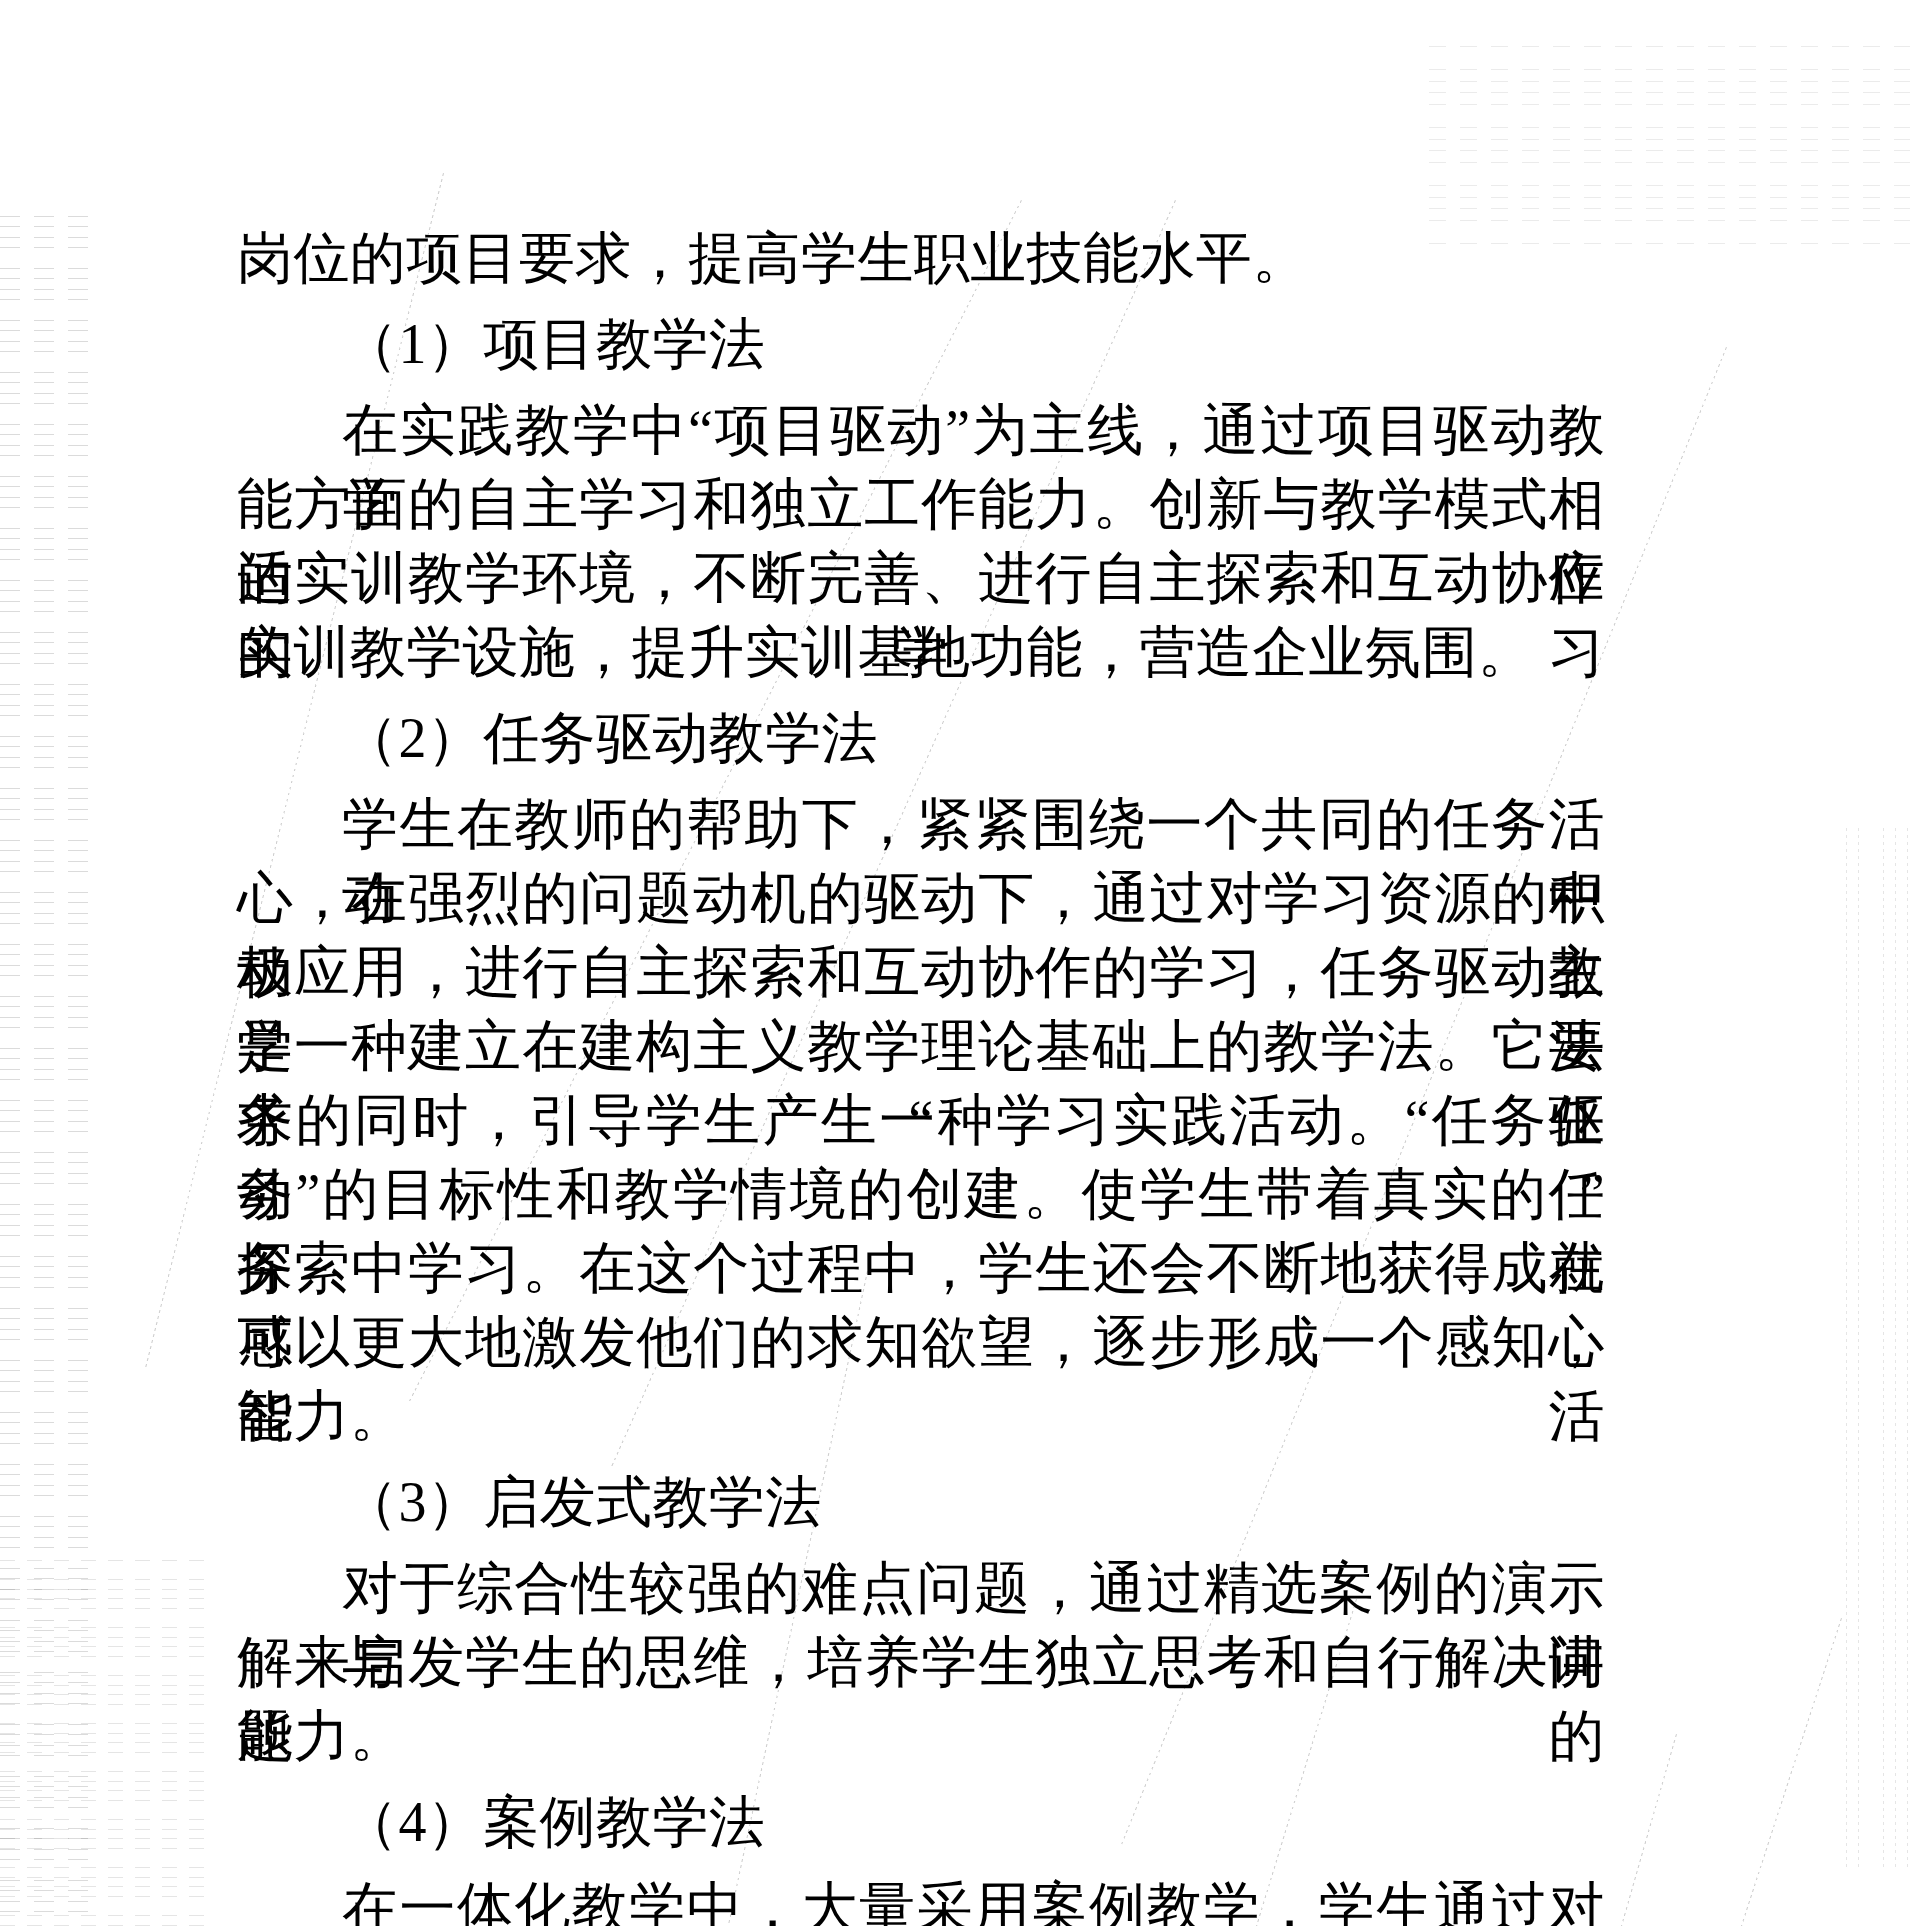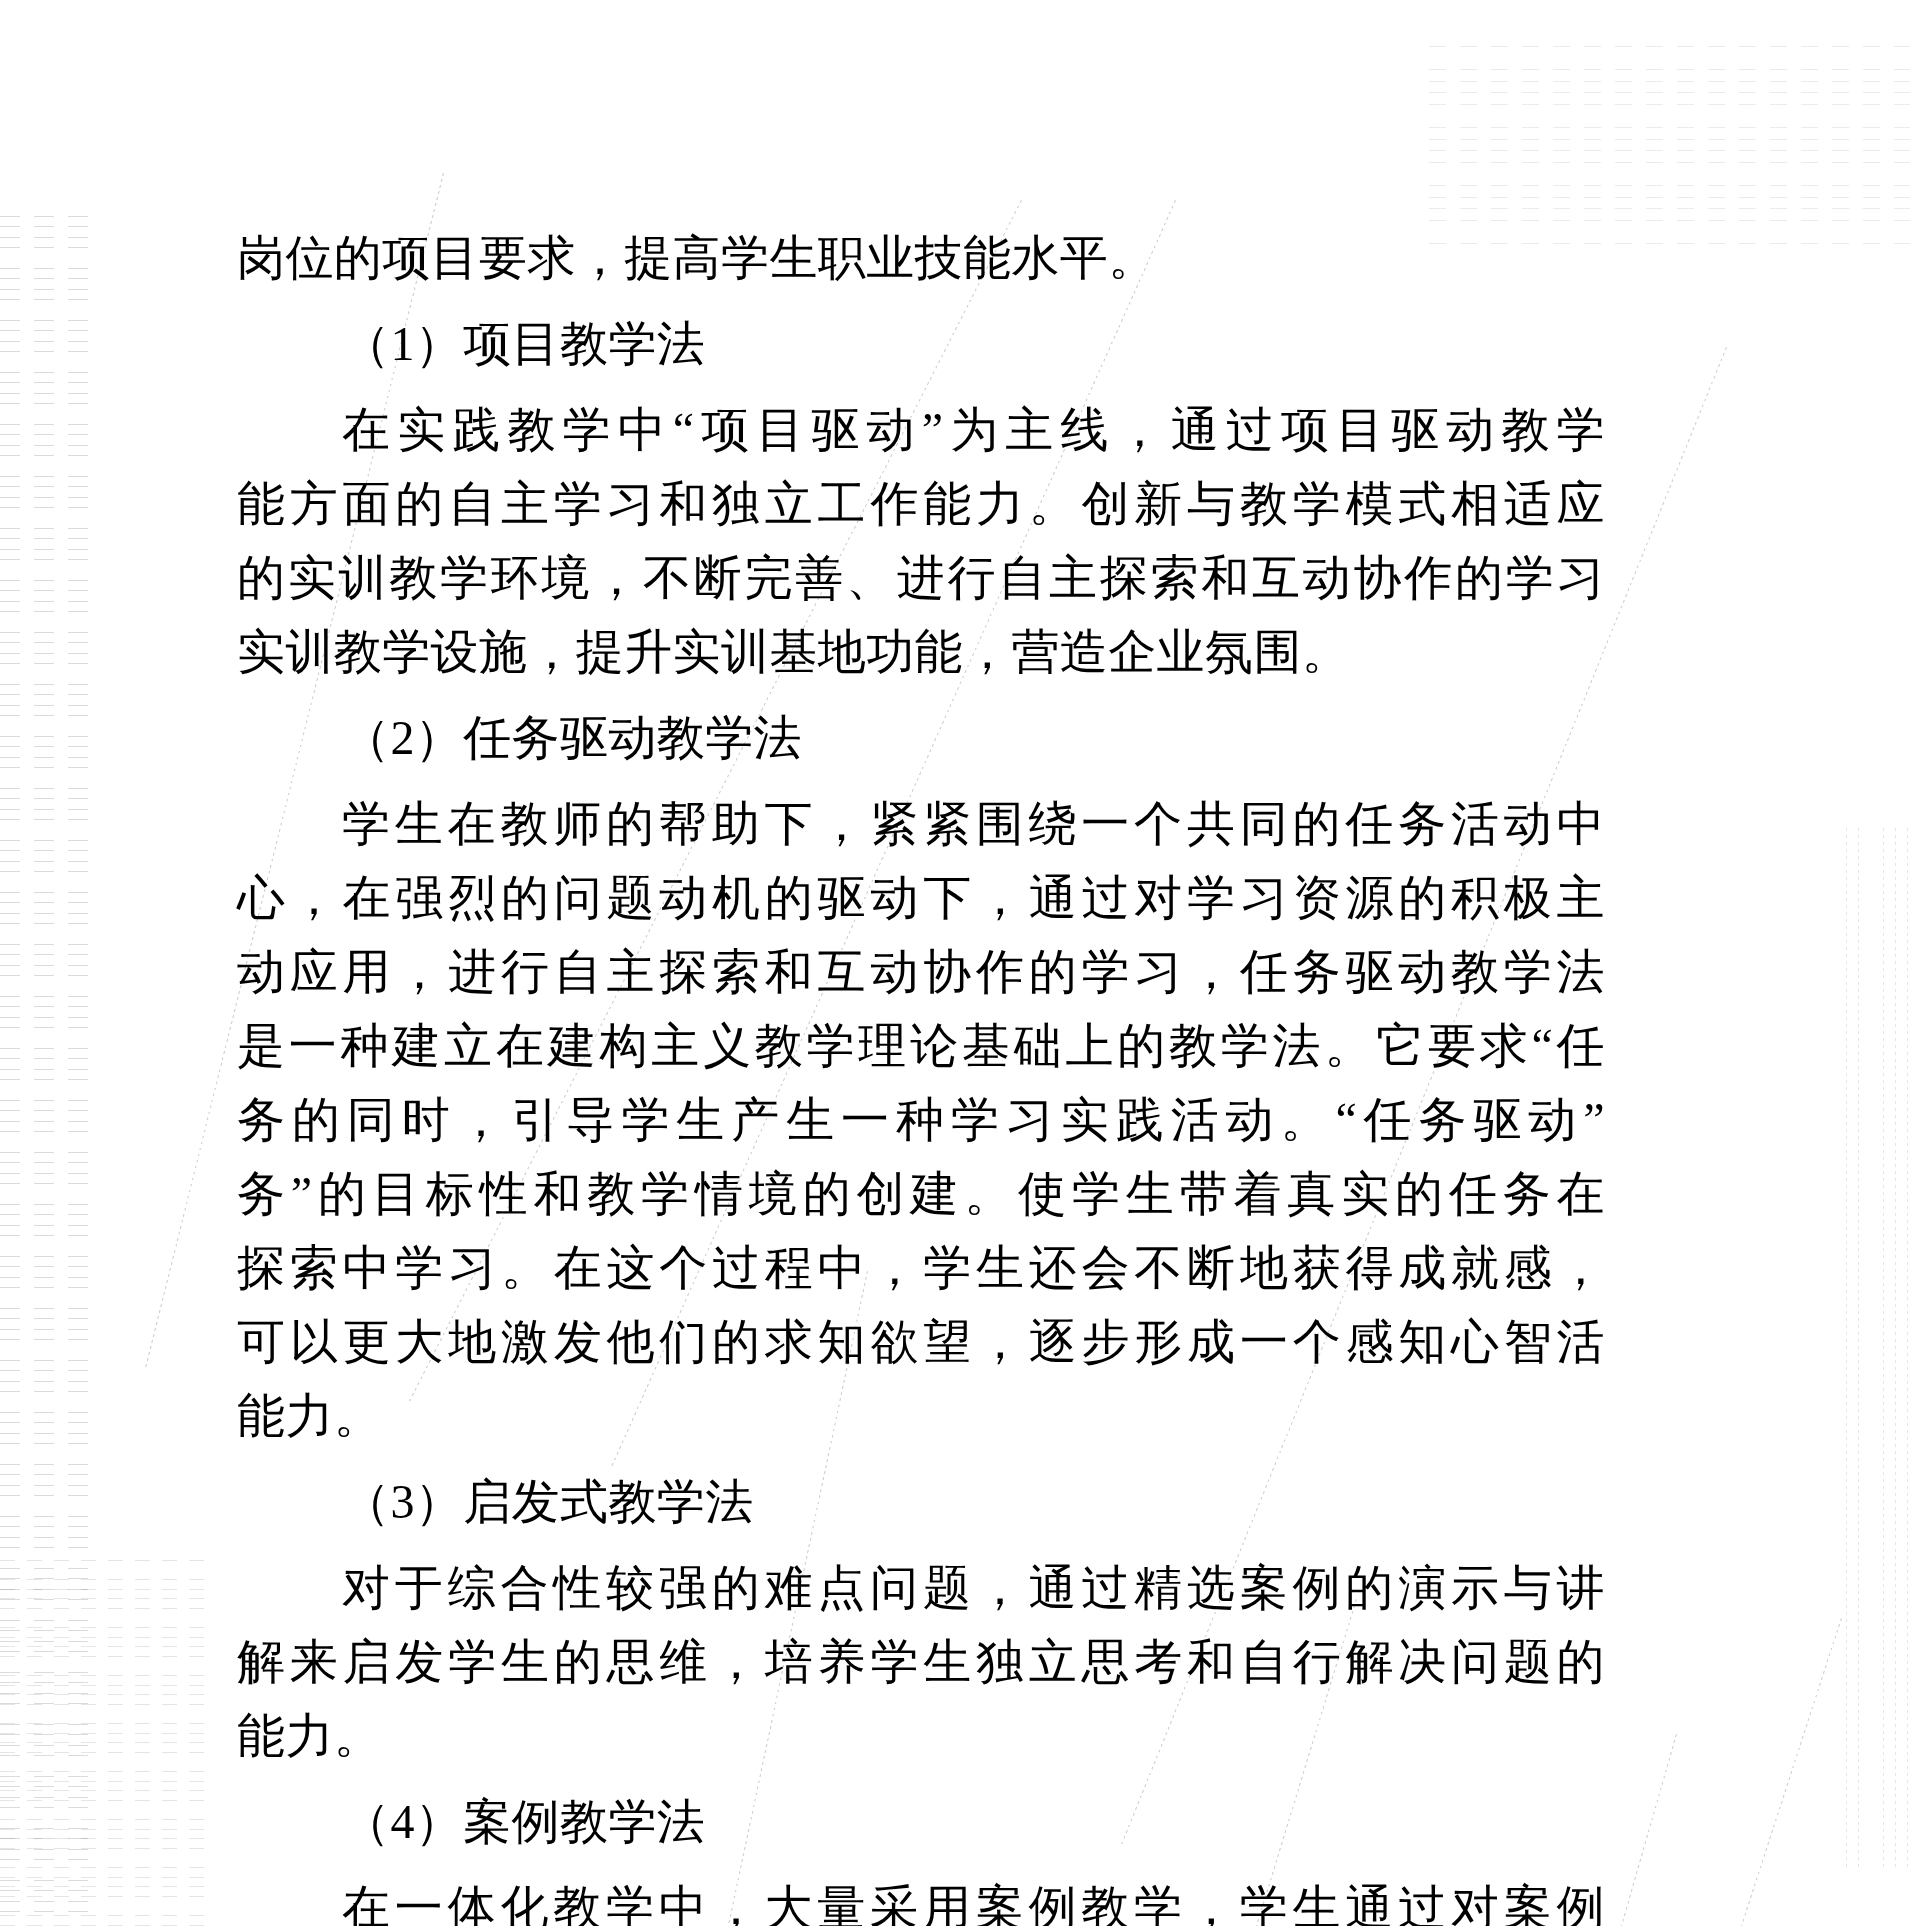--- a/index.html
+++ b/index.html
@@ -63,21 +63,21 @@
   
   .textblock {
     position: absolute;
     left: 237px;
     top: 221px;
     width: 1368px;
   }
   .line {
     height: 74px;
     line-height: 74px;
-    font-size: 48px;
+    font-size: 56px;
     letter-spacing: 0.4px;
     white-space: nowrap;
   }
   .j {
     white-space: normal;
     text-align: justify;
     text-align-last: justify;
     text-justify: inter-ideograph;
   }
   .ind { padding-left: 105px; margin-top: 12px; }

